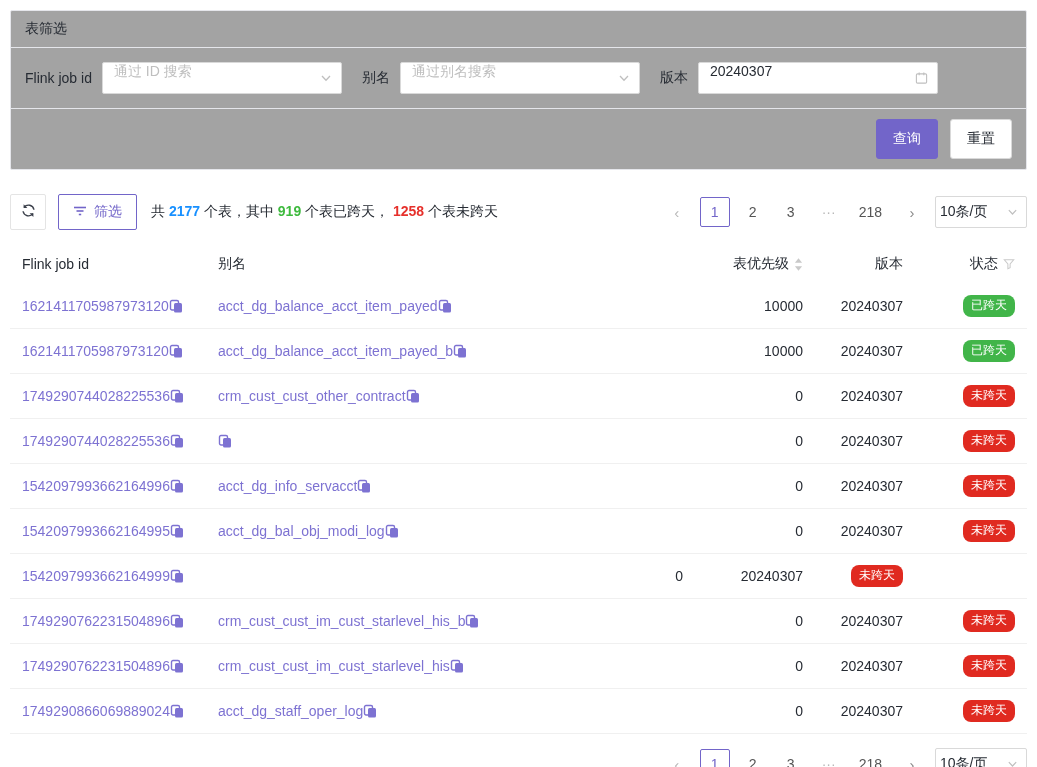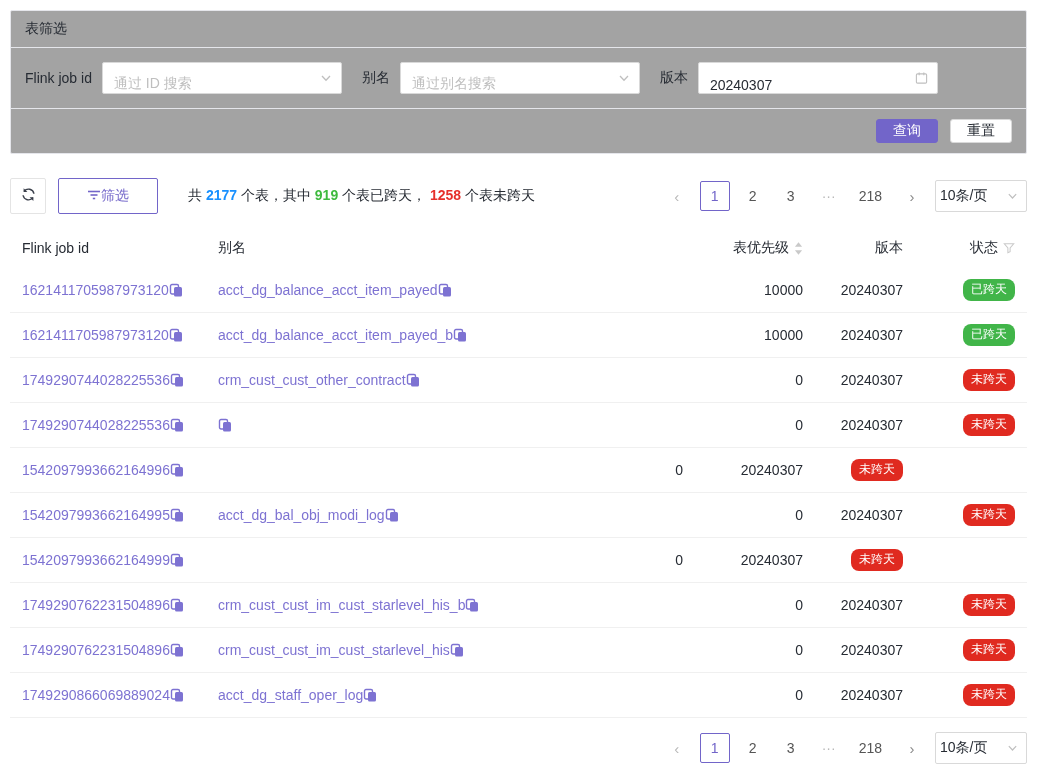--- a/index.html
+++ b/index.html
@@ -14,34 +14,34 @@
     font-size:14px;color:var(--text);
   }
   
   .card{margin:10px 10px 0;border:1px solid var(--card-border);border-radius:2px;background:#a3a3a3;}
   .card-title{padding:9px 14px;border-bottom:1px solid var(--card-border);font-size:14px;}
   .filter-row{display:flex;align-items:center;padding:14px;gap:0;}
   .field{display:flex;align-items:center;}
   .field+.field{margin-left:20px;}
   .field-label{margin-right:10px;white-space:nowrap;}
   .control{position:relative;width:240px;height:32px;border:1px solid var(--border);
-    border-radius:2px;display:flex;align-items:flex-end;padding:0 30px 0 11px;background:#fff;cursor:pointer;}
+    border-radius:2px;display:flex;align-items:flex-start;padding:0 30px 0 11px;background:#fff;cursor:pointer;}
   .placeholder{color:var(--muted);overflow:hidden;white-space:nowrap;}
   .control .suffix{position:absolute;right:9px;top:50%;transform:translateY(-50%);display:flex;color:#bfbfbf;}
   .card-footer{border-top:1px solid var(--card-border);padding:10px 14px;display:flex;justify-content:flex-end;gap:12px;}
-  .btn{height:24px;padding:0 16px;border-radius:3px;font-size:14px;cursor:pointer;
+  .btn{height:40px;padding:0 16px;border-radius:3px;font-size:14px;cursor:pointer;
     display:inline-flex;align-items:center;justify-content:center;border:1px solid var(--border);background:#fff;color:var(--text);}
   .btn-primary{background:var(--primary);border-color:var(--primary);color:#fff;}
   
   .toolbar{margin:24px 10px 0;display:flex;align-items:center;}
   .icon-btn{width:36px;height:36px;border:1px solid #e4e4e4;border-radius:2px;background:#fff;
     display:flex;align-items:center;justify-content:center;cursor:pointer;}
-  .filter-btn{height:36px;margin-left:12px;padding:0 28px;border:1px solid var(--primary);
-    border-radius:2px;background:#fff;color:var(--primary);display:flex;align-items:center;cursor:pointer;font-size:14px;}
-  .summary{margin-left:30px;white-space:nowrap;}
+  .filter-btn{height:36px;margin-left:12px;padding:0 14px;border:1px solid var(--primary);
+    border-radius:2px;background:#fff;color:var(--primary);display:flex;align-items:center;gap:7px;cursor:pointer;font-size:14px;}
+  .summary{margin-left:14px;white-space:nowrap;}
   .summary b{font-weight:700;}
   .num-blue{color:var(--blue);} .num-green{color:#3eba3e;} .num-red{color:#e6302b;}
   .spacer{flex:1;}
   
   .pagination{display:flex;align-items:center;gap:8px;}
   .page-item{min-width:30px;height:30px;padding:0 6px;border-radius:2px;display:flex;align-items:center;
     justify-content:center;cursor:pointer;color:#555;background:#fff;border:1px solid transparent;}
   .page-item.active{border-color:var(--primary);color:var(--primary);}
   .page-arrow{color:#b9b9b9;font-size:15px;}
   .page-arrow.enabled{color:#8a8a8a;}
@@ -312,20 +312,29 @@
   <div class="tr row">
     <div class="cell">
       <span class="link">1542097993662164996</span>
       <span class="copy-btn">
         <svg width="14" height="14" viewBox="0 0 14 14">
               <rect x="1.5" y="1.5" width="8" height="9.5" rx="1.5" fill="none" stroke="#7d72d2" stroke-width="1.4"></rect>
               <rect x="5" y="4" width="8" height="9.5" rx="1.5" fill="#7d72d2"></rect>
             </svg>
       </span>
     </div>
+    <div class="cell">
+      <span class="link">acct_dg_info_servacct</span>
+      <span class="copy-btn">
+        <svg width="14" height="14" viewBox="0 0 14 14">
+              <rect x="1.5" y="1.5" width="8" height="9.5" rx="1.5" fill="none" stroke="#7d72d2" stroke-width="1.4"></rect>
+              <rect x="5" y="4" width="8" height="9.5" rx="1.5" fill="#7d72d2"></rect>
+            </svg>
+      </span>
+    </div>
     <div class="cell td-right">
           <span>0</span>
         </div>
     <div class="cell td-right">
           <span>20240307</span>
         </div>
     <div class="cell td-right">
           <span class="badge badge-red">未跨天</span>
         </div>
   </div>

